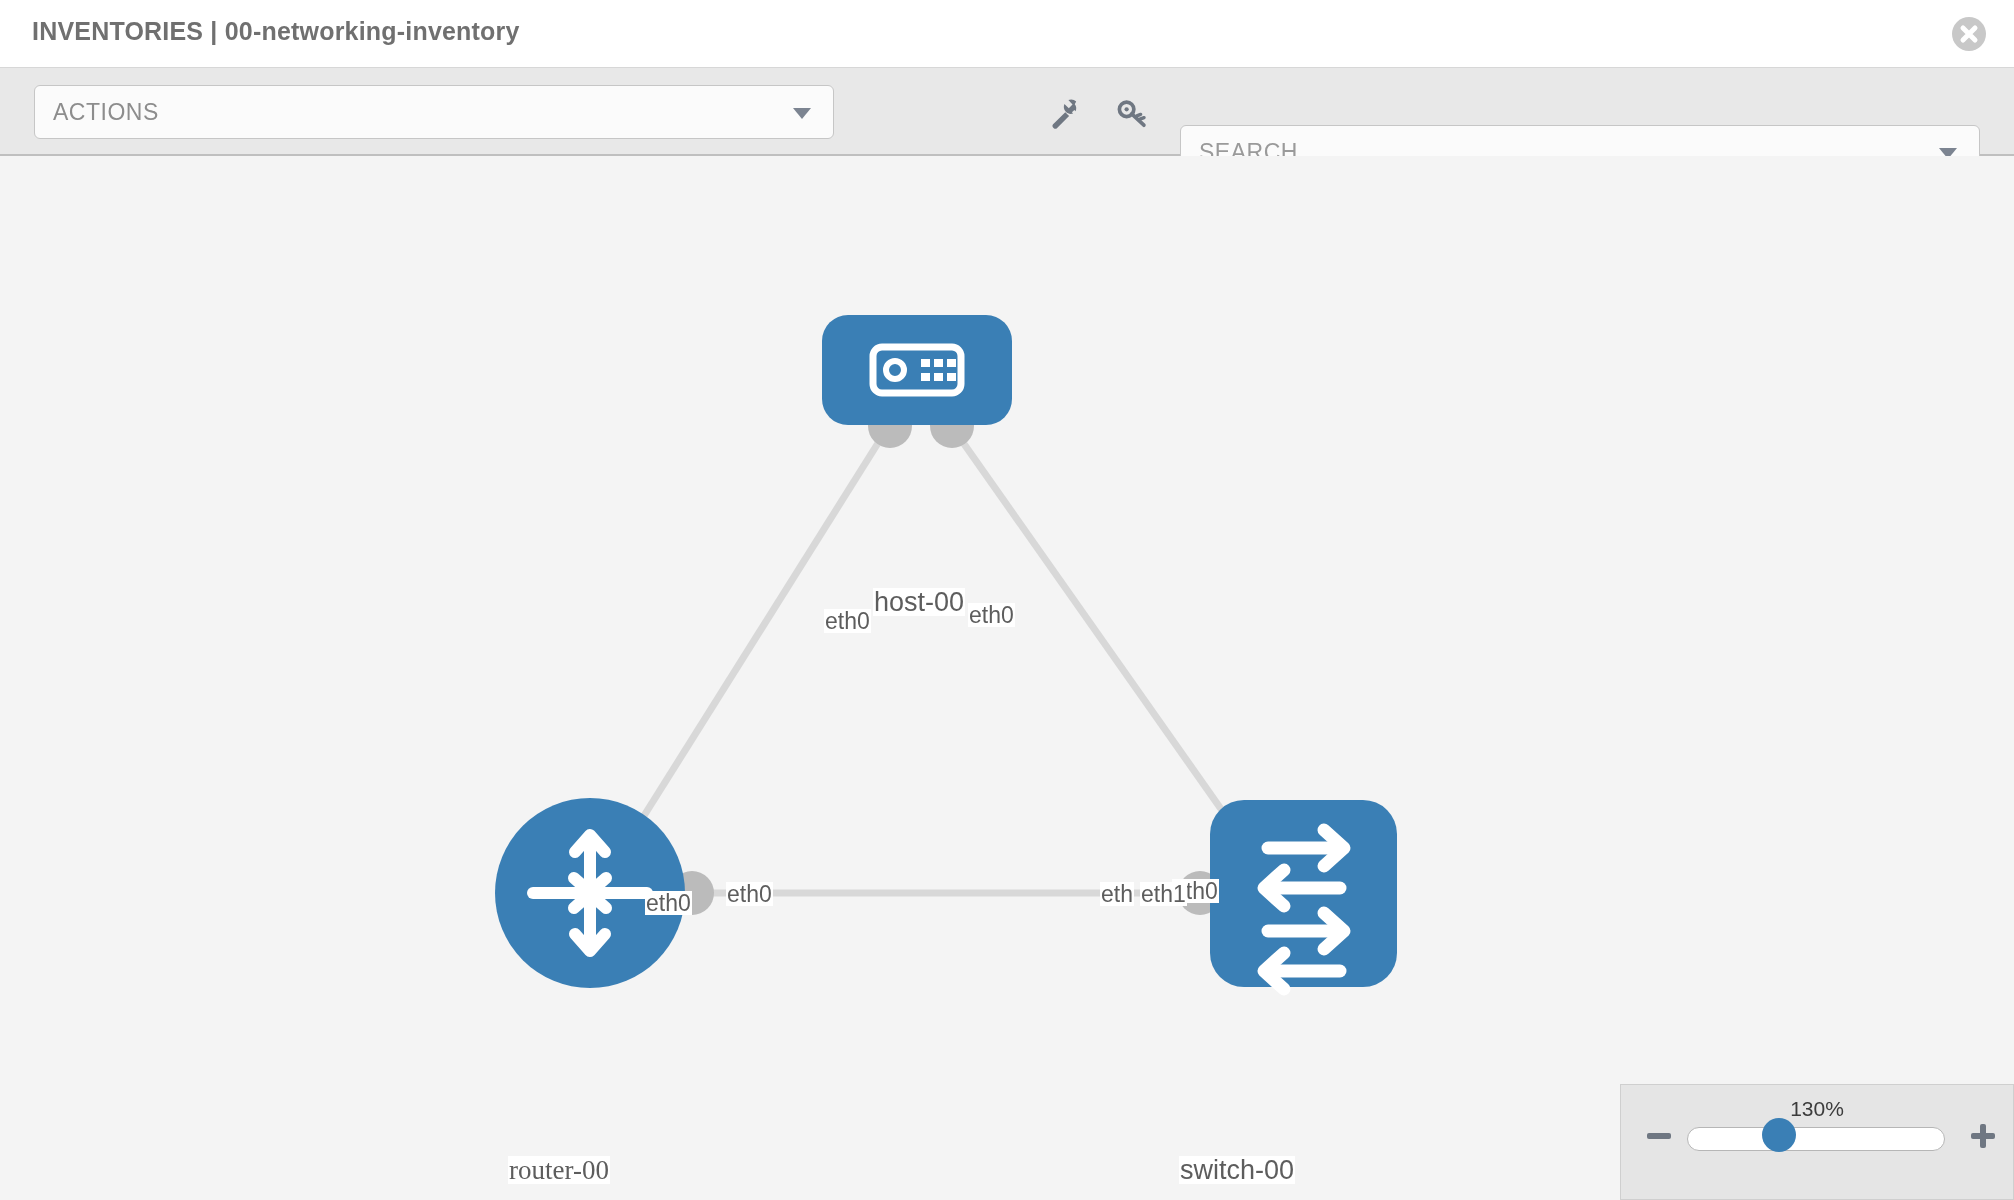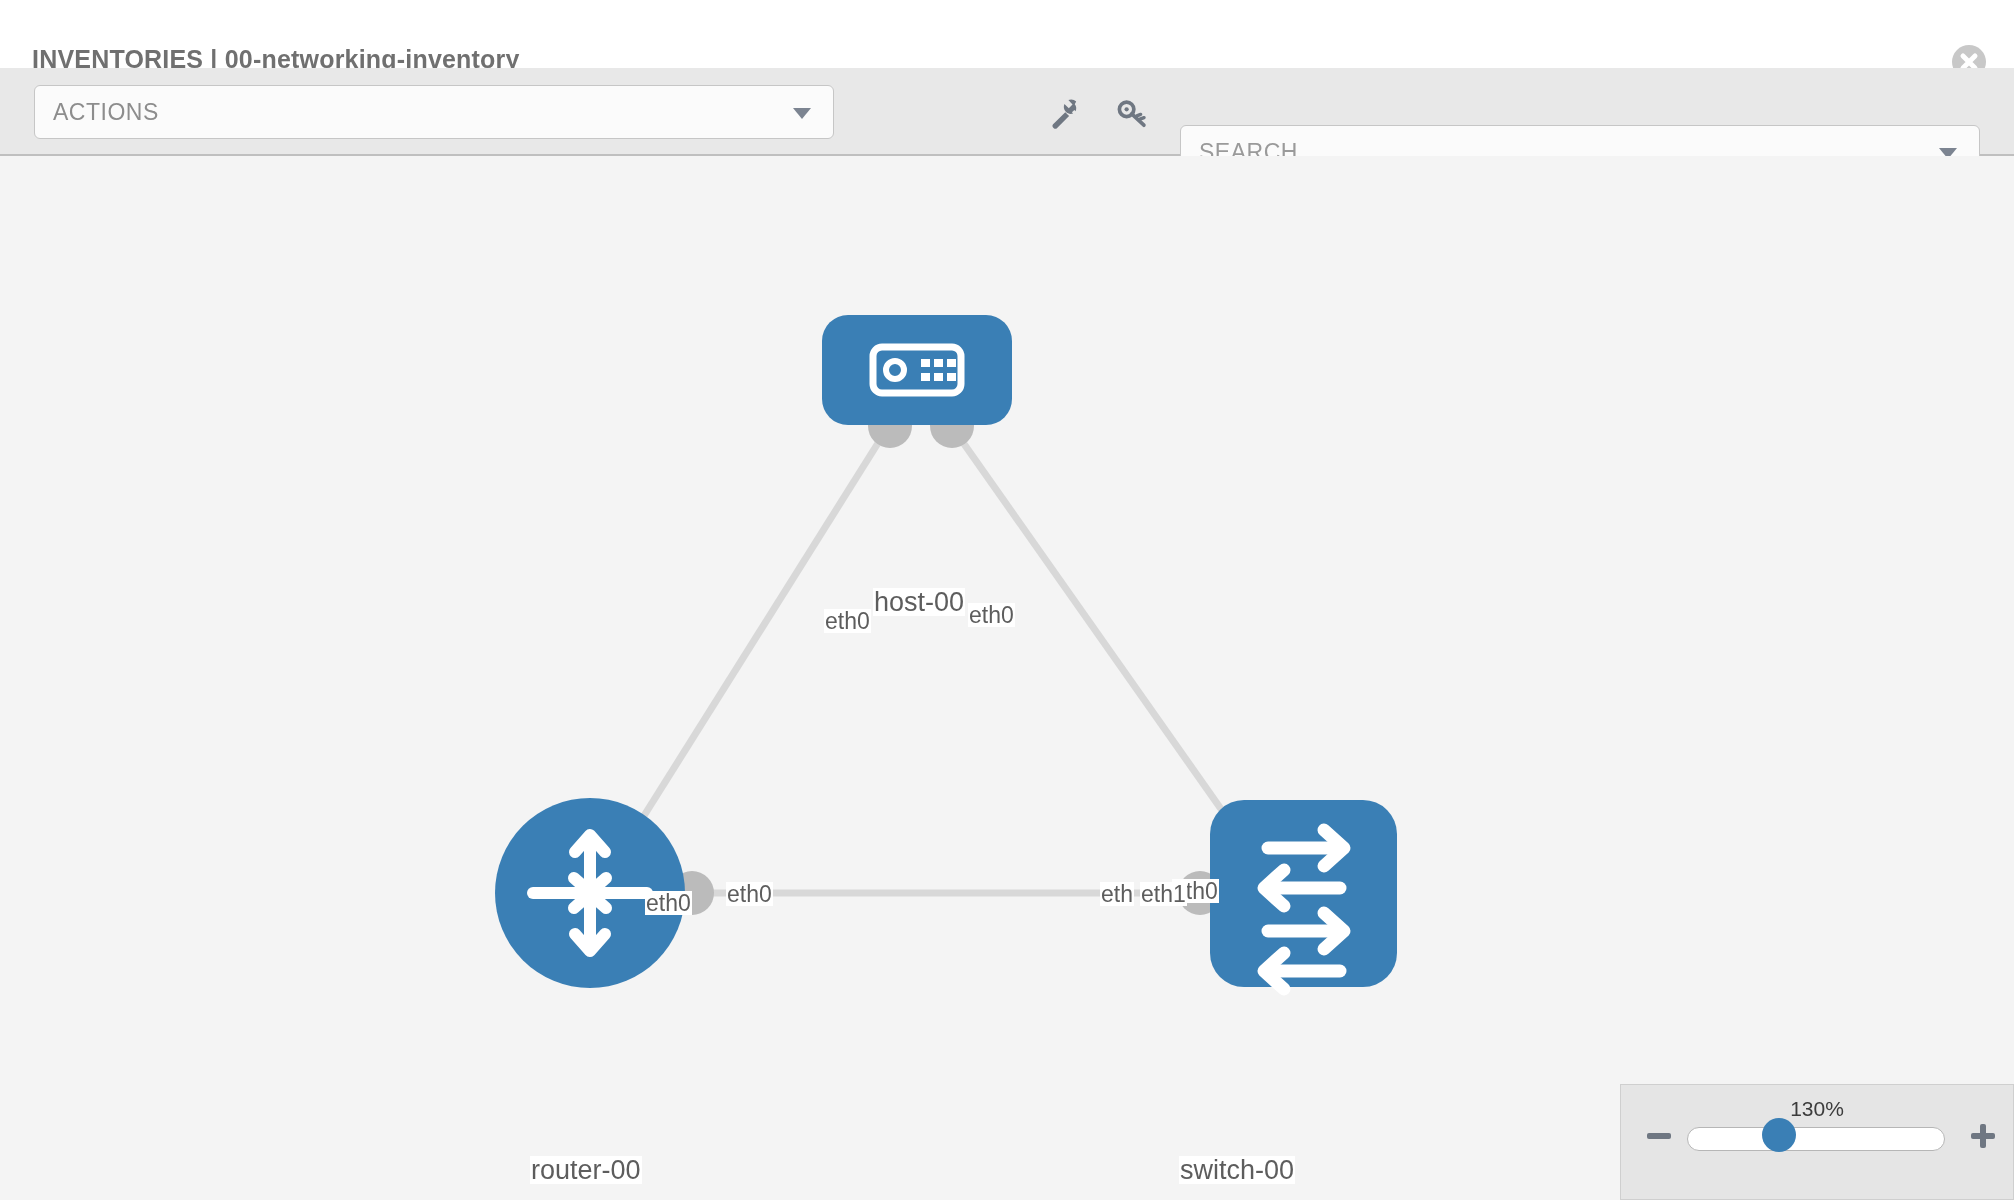--- a/index.html
+++ b/index.html
@@ -17,21 +17,20 @@
 
   
   .header {
     position: absolute;
     left: 0; top: 0;
     width: 2014px;
     height: 68px;
     background: #ffffff;
     border-bottom: 1px solid #d7d7d7;
     box-sizing: border-box;
-    margin-top: 28px;
   }
   .page-title {
     position: absolute;
     left: 32px;
     top: 17px;
     font-size: 25px;
     font-weight: bold;
     color: #707070;
     letter-spacing: 0.2px;
     white-space: nowrap;
@@ -307,21 +306,21 @@
         <path d="M1268 775 L1342 775"></path>
         <path d="M1324 757 L1344 775 L1324 793"></path>
 
         <path d="M1340 815 L1266 815"></path>
         <path d="M1284 797 L1264 815 L1284 833"></path>
       </g>
     </g>
   </svg>
 
   <div class="lbl node-lbl" style="left:873px; top:432px;">host-00</div>
-  <div class="lbl node-lbl" style="left:530px; top:1000px;">router-00</div>
+  <div class="lbl node-lbl" style="left:508px; top:1000px;font-family:Liberation Serif, serif;">router-00</div>
   <div class="lbl node-lbl" style="left:1179px; top:1000px;">switch-00</div>
 
   <div class="lbl edge-lbl" style="left:824px; top:453px;">eth0</div>
   <div class="lbl edge-lbl" style="left:968px; top:447px;">eth0</div>
   <div class="lbl edge-lbl" style="left:645px; top:735px;">eth0</div>
   <div class="lbl edge-lbl" style="left:1172px; top:723px;">eth0</div>
   <div class="lbl edge-lbl" style="left:726px; top:726px;">eth0</div>
   <div class="lbl edge-lbl" style="left:1100px; top:726px;">eth</div>
   <div class="lbl edge-lbl" style="left:1119px; top:726px;margin-left:21px;">eth1</div>
 </div>

